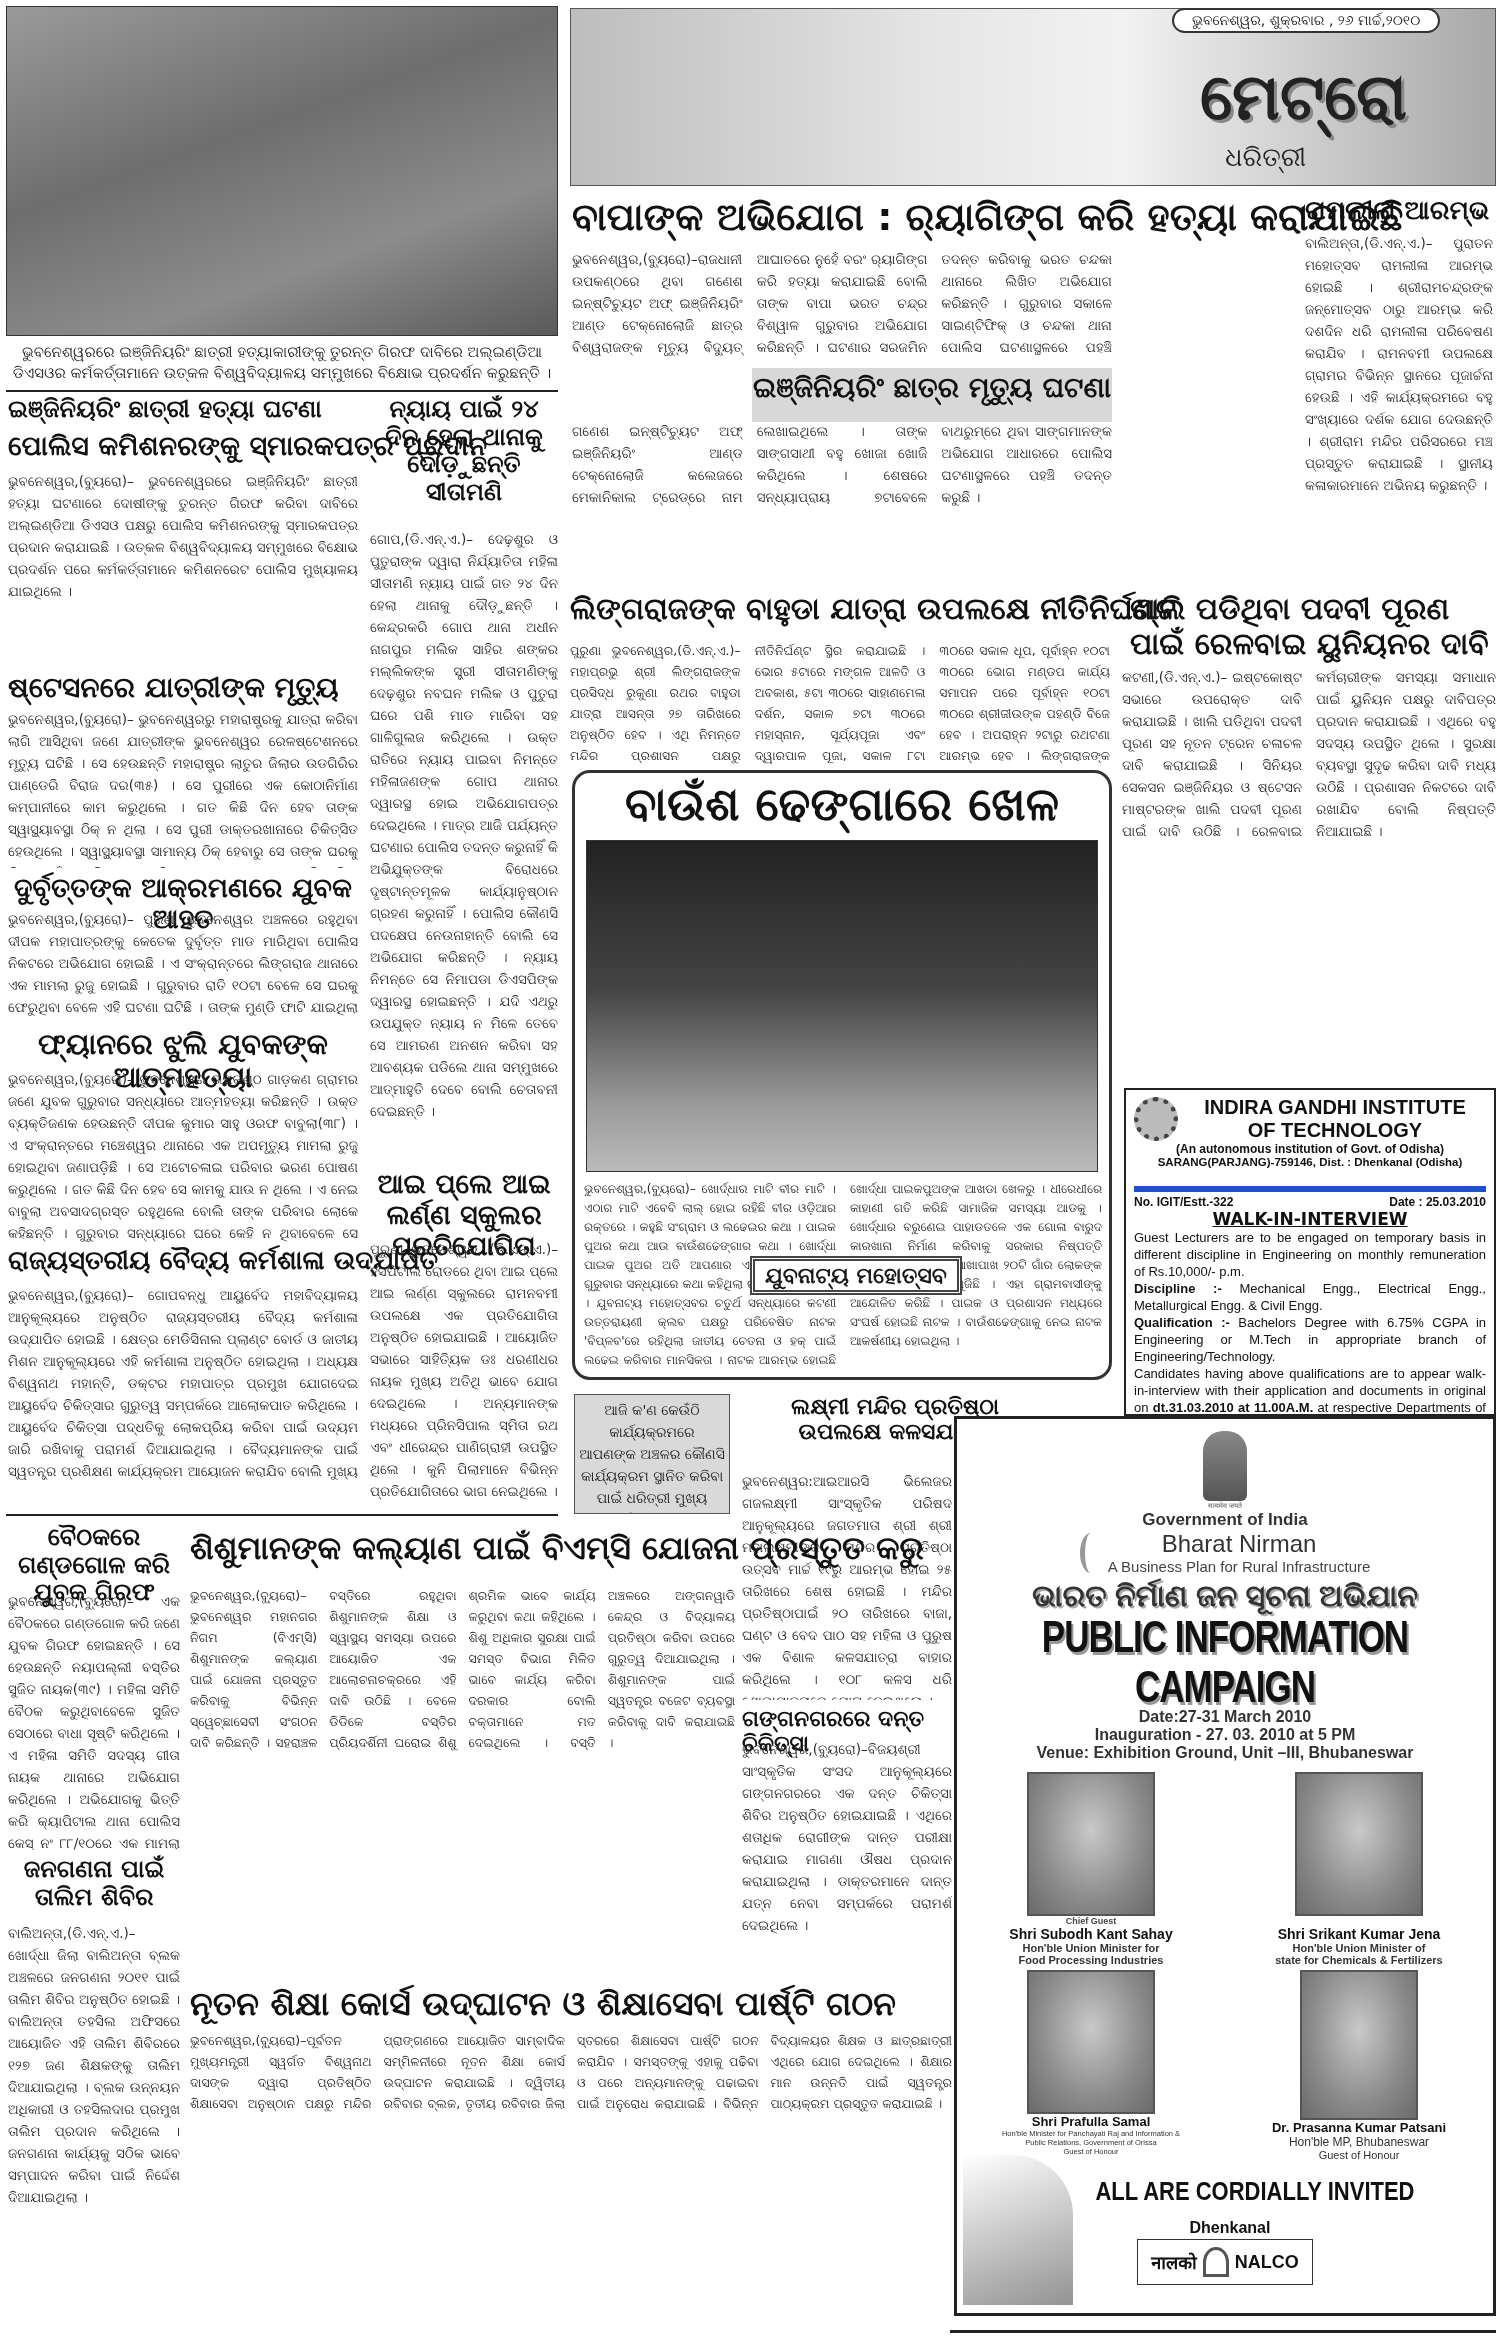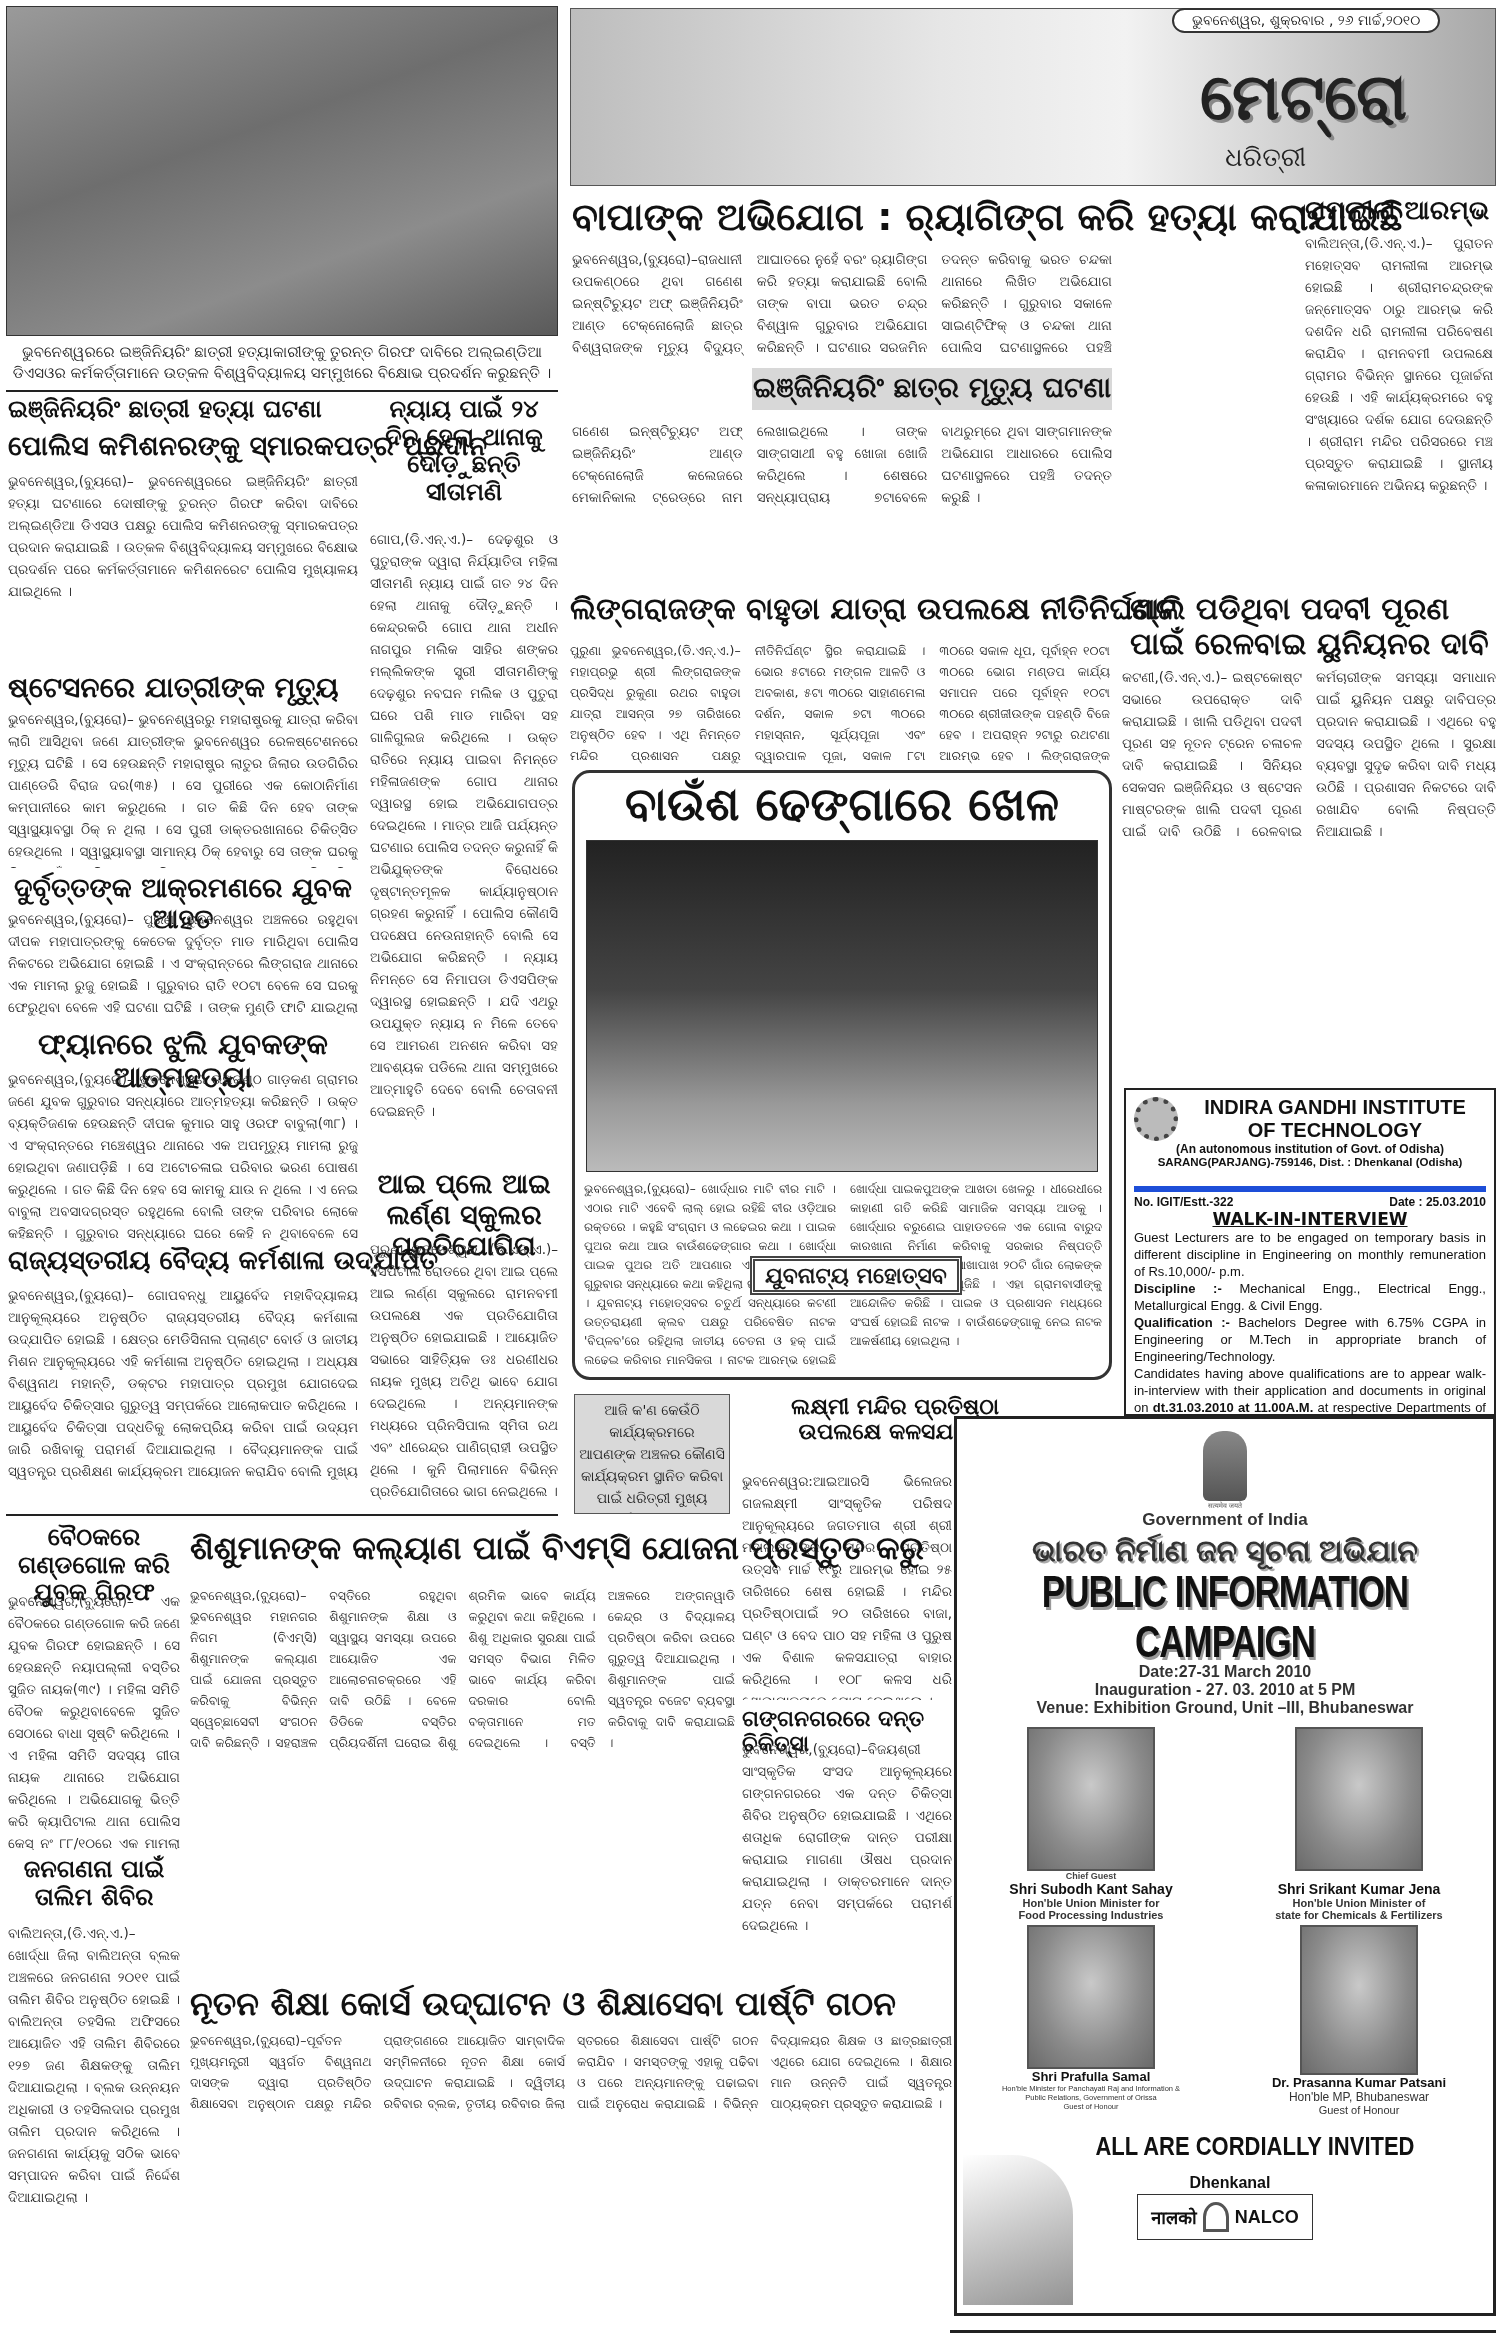--- a/index.html
+++ b/index.html
@@ -25,21 +25,21 @@
 <div class="abs photo" style="left:6px;top:6px;width:552px;height:330px;"></div>
 <div class="abs caption" style="left:8px;top:342px;width:548px;">ଭୁବନେଶ୍ୱରରେ ଇଞ୍ଜିନିୟରିଂ ଛାତ୍ରୀ ହତ୍ୟାକାରୀଙ୍କୁ ତୁରନ୍ତ ଗିରଫ ଦାବିରେ ଅଲ୍‌ଇଣ୍ଡିଆ ଡିଏସଓର କର୍ମକର୍ତ୍ତାମାନେ ଉତ୍କଳ ବିଶ୍ୱବିଦ୍ୟାଳୟ ସମ୍ମୁଖରେ ବିକ୍ଷୋଭ ପ୍ରଦର୍ଶନ କରୁଛନ୍ତି ।</div>
 
 <div class="abs masthead" style="left:570px;top:8px;width:926px;height:178px;border:1px solid #555;"></div>
 <div class="abs date-pill" style="left:1172px;top:8px;">ଭୁବନେଶ୍ୱର, ଶୁକ୍ରବାର , ୨୬ ମାର୍ଚ୍ଚ,୨୦୧୦</div>
 <div class="abs" style="left:1200px;top:60px;font-size:64px;font-weight:bold;color:#222;text-shadow:3px 3px 0 #888;">ମେଟ୍ରୋ</div>
 <div class="abs" style="left:1225px;top:142px;font-size:26px;color:#222;">ଧରିତ୍ରୀ</div>
 
 <div class="abs hl" style="left:572px;top:196px;width:720px;font-size:38px;white-space:nowrap;">ବାପାଙ୍କ ଅଭିଯୋଗ : ର୍‍ୟାଗିଙ୍ଗ କରି ହତ୍ୟା କରାଯାଇଛି</div>
 <div class="abs body-text" style="left:572px;top:248px;width:540px;height:110px;column-count:3;column-gap:14px;">ଭୁବନେଶ୍ୱର,(ବ୍ୟୁରୋ)–ରାଜଧାନୀ ଉପକଣ୍ଠରେ ଥିବା ଗଣେଶ ଇନ୍‌ଷ୍ଟିଚ୍ୟୁଟ ଅଫ୍ ଇଞ୍ଜିନିୟରିଂ ଆଣ୍ଡ ଟେକ୍ନୋଲୋଜି ଛାତ୍ର ବିଶ୍ୱରାଜଙ୍କ ମୃତ୍ୟୁ ବିଦ୍ୟୁତ୍ ଆଘାତରେ ନୁହେଁ ବରଂ ର୍‍ୟାଗିଙ୍ଗ କରି ହତ୍ୟା କରାଯାଇଛି ବୋଲି ତାଙ୍କ ବାପା ଭରତ ଚନ୍ଦ୍ର ବିଶ୍ୱାଳ ଗୁରୁବାର ଅଭିଯୋଗ କରିଛନ୍ତି । ଘଟଣାର ସରଜମିନ ତଦନ୍ତ କରିବାକୁ ଭରତ ଚନ୍ଦକା ଥାନାରେ ଲିଖିତ ଅଭିଯୋଗ କରିଛନ୍ତି । ଗୁରୁବାର ସକାଳେ ସାଇଣ୍ଟିଫିକ୍ ଓ ଚନ୍ଦକା ଥାନା ପୋଲିସ ଘଟଣାସ୍ଥଳରେ ପହଞ୍ଚି ତଦନ୍ତ ଆରମ୍ଭ କରିଛି । ଭରତ ଓ ମିନତିଙ୍କ ପୁଅ ବିଶ୍ୱରାଜ । ୨୦୦୯ ମସିହା ଅଗଷ୍ଟ ମାସରେ ସେ ମୃତ୍ୟୁ ଘଟିଥିଲା । ଦୀର୍ଘ ସମୟ ଧରି ବିଶ୍ୱରାଜ ବାଥରୁମରୁ ନ ବାହାରିବାରୁ ତାଙ୍କ ସାଙ୍ଗସାଥୀ ବହୁ ଖୋଜାଖୋଜି କରିଥିଲେ ।</div>
-<div class="abs grey-bar hl" style="left:752px;top:368px;width:360px;height:42px;font-size:28px;text-align:center;padding-top:4px;">ଇଞ୍ଜିନିୟରିଂ ଛାତ୍ର ମୃତ୍ୟୁ ଘଟଣା</div>
+<div class="abs grey-bar hl" style="left:752px;top:368px;width:360px;height:54px;font-size:28px;text-align:center;padding-top:4px;">ଇଞ୍ଜିନିୟରିଂ ଛାତ୍ର ମୃତ୍ୟୁ ଘଟଣା</div>
 <div class="abs body-text" style="left:572px;top:420px;width:540px;height:160px;column-count:3;column-gap:14px;">ଗଣେଶ ଇନ୍‌ଷ୍ଟିଚ୍ୟୁଟ ଅଫ୍ ଇଞ୍ଜିନିୟରିଂ ଆଣ୍ଡ ଟେକ୍ନୋଲୋଜି କଲେଜରେ ମେକାନିକାଲ ଟ୍ରେଡ୍‌ରେ ନାମ ଲେଖାଇଥିଲେ । ତାଙ୍କ ସାଙ୍ଗସାଥୀ ବହୁ ଖୋଜା ଖୋଜି କରିଥିଲେ । ଶେଷରେ ସନ୍ଧ୍ୟାପ୍ରାୟ ୭ଟାବେଳେ ବାଥରୁମ୍‌ରେ ଥିବା ସାଙ୍ଗମାନଙ୍କ ଅଭିଯୋଗ ଆଧାରରେ ପୋଲିସ ଘଟଣାସ୍ଥଳରେ ପହଞ୍ଚି ତଦନ୍ତ କରୁଛି ।</div>
 
 <div class="abs hl" style="left:1305px;top:196px;font-size:26px;">ରାମଲୀଳା ଆରମ୍ଭ</div>
 <div class="abs body-text" style="left:1305px;top:232px;width:188px;height:345px;">ବାଲିଅନ୍ତା,(ଡି.ଏନ୍.ଏ.)– ପୁରାତନ ମହୋତ୍ସବ ରାମଲୀଳା ଆରମ୍ଭ ହୋଇଛି । ଶ୍ରୀରାମଚନ୍ଦ୍ରଙ୍କ ଜନ୍ମୋତ୍ସବ ଠାରୁ ଆରମ୍ଭ କରି ଦଶଦିନ ଧରି ରାମଲୀଳା ପରିବେଷଣ କରାଯିବ । ରାମନବମୀ ଉପଲକ୍ଷେ ଗ୍ରାମର ବିଭିନ୍ନ ସ୍ଥାନରେ ପୂଜାର୍ଚ୍ଚନା ହେଉଛି । ଏହି କାର୍ଯ୍ୟକ୍ରମରେ ବହୁ ସଂଖ୍ୟାରେ ଦର୍ଶକ ଯୋଗ ଦେଉଛନ୍ତି । ଶ୍ରୀରାମ ମନ୍ଦିର ପରିସରରେ ମଞ୍ଚ ପ୍ରସ୍ତୁତ କରାଯାଇଛି । ସ୍ଥାନୀୟ କଳାକାରମାନେ ଅଭିନୟ କରୁଛନ୍ତି ।</div>
 
 <div class="abs rule" style="left:6px;top:390px;width:552px;height:2px;"></div>
 <div class="abs hl" style="left:8px;top:396px;font-size:24px;">ଇଞ୍ଜିନିୟରିଂ ଛାତ୍ରୀ ହତ୍ୟା ଘଟଣା</div>
 <div class="abs hl" style="left:8px;top:430px;font-size:27px;white-space:nowrap;">ପୋଲିସ କମିଶନରଙ୍କୁ ସ୍ମାରକପତ୍ର ପ୍ରଦାନ</div>
 <div class="abs body-text" style="left:8px;top:470px;width:350px;height:200px;">ଭୁବନେଶ୍ୱର,(ବ୍ୟୁରୋ)– ଭୁବନେଶ୍ୱରରେ ଇଞ୍ଜିନିୟରିଂ ଛାତ୍ରୀ ହତ୍ୟା ଘଟଣାରେ ଦୋଷୀଙ୍କୁ ତୁରନ୍ତ ଗିରଫ କରିବା ଦାବିରେ ଅଲ୍‌ଇଣ୍ଡିଆ ଡିଏସଓ ପକ୍ଷରୁ ପୋଲିସ କମିଶନରଙ୍କୁ ସ୍ମାରକପତ୍ର ପ୍ରଦାନ କରାଯାଇଛି । ଉତ୍କଳ ବିଶ୍ୱବିଦ୍ୟାଳୟ ସମ୍ମୁଖରେ ବିକ୍ଷୋଭ ପ୍ରଦର୍ଶନ ପରେ କର୍ମକର୍ତ୍ତାମାନେ କମିଶନରେଟ ପୋଲିସ ମୁଖ୍ୟାଳୟ ଯାଇଥିଲେ ।</div>
 
@@ -118,20 +118,27 @@
     <div style="margin-right:40px;">Sd/-</div>
     <div>REGISTRAR</div>
   </div>
 </div>
 
 <div class="abs ad" style="left:954px;top:1416px;width:542px;height:900px;border-width:3px;">
   <div class="center" style="margin-top:12px;">
     <div style="margin:0 auto;width:44px;height:70px;background:linear-gradient(180deg,#888,#555);border-radius:20px 20px 6px 6px;"></div>
     <div style="font-size:7px;color:#555;">सत्यमेव जयते</div>
     <div style="font-size:17px;font-weight:bold;color:#333;">Government of India</div>
+    <div style="display:flex;justify-content:center;align-items:center;gap:6px;">
+      <div style="width:22px;height:40px;border-left:5px solid #999;border-radius:50% 0 0 50%;"></div>
+      <div>
+        <div style="font-size:24px;color:#333;">Bharat Nirman</div>
+        <div style="font-size:15px;color:#444;">A Business Plan for Rural Infrastructure</div>
+      </div>
+    </div>
     <div style="font-size:30px;font-weight:bold;color:#333;text-shadow:2px 2px 0 #aaa;margin-top:4px;">ଭାରତ ନିର୍ମାଣ ଜନ ସୂଚନା ଅଭିଯାନ</div>
     <div style="font-size:35px;font-weight:bold;letter-spacing:-1px;transform:scaleY(1.25);margin:8px 0 6px;text-shadow:2px 2px 0 #999;">PUBLIC INFORMATION CAMPAIGN</div>
     <div style="font-size:16px;font-weight:bold;color:#333;">Date:27-31 March 2010</div>
     <div style="font-size:16px;font-weight:bold;color:#333;">Inauguration - 27. 03. 2010 at 5 PM</div>
     <div style="font-size:16px;font-weight:bold;color:#333;">Venue: Exhibition Ground, Unit –III, Bhubaneswar</div>
   </div>
 
   <div style="display:grid;grid-template-columns:1fr 1fr;row-gap:4px;margin-top:10px;">
     <div class="center">
       <div class="portrait" style="width:128px;height:144px;margin:0 auto;"></div>

